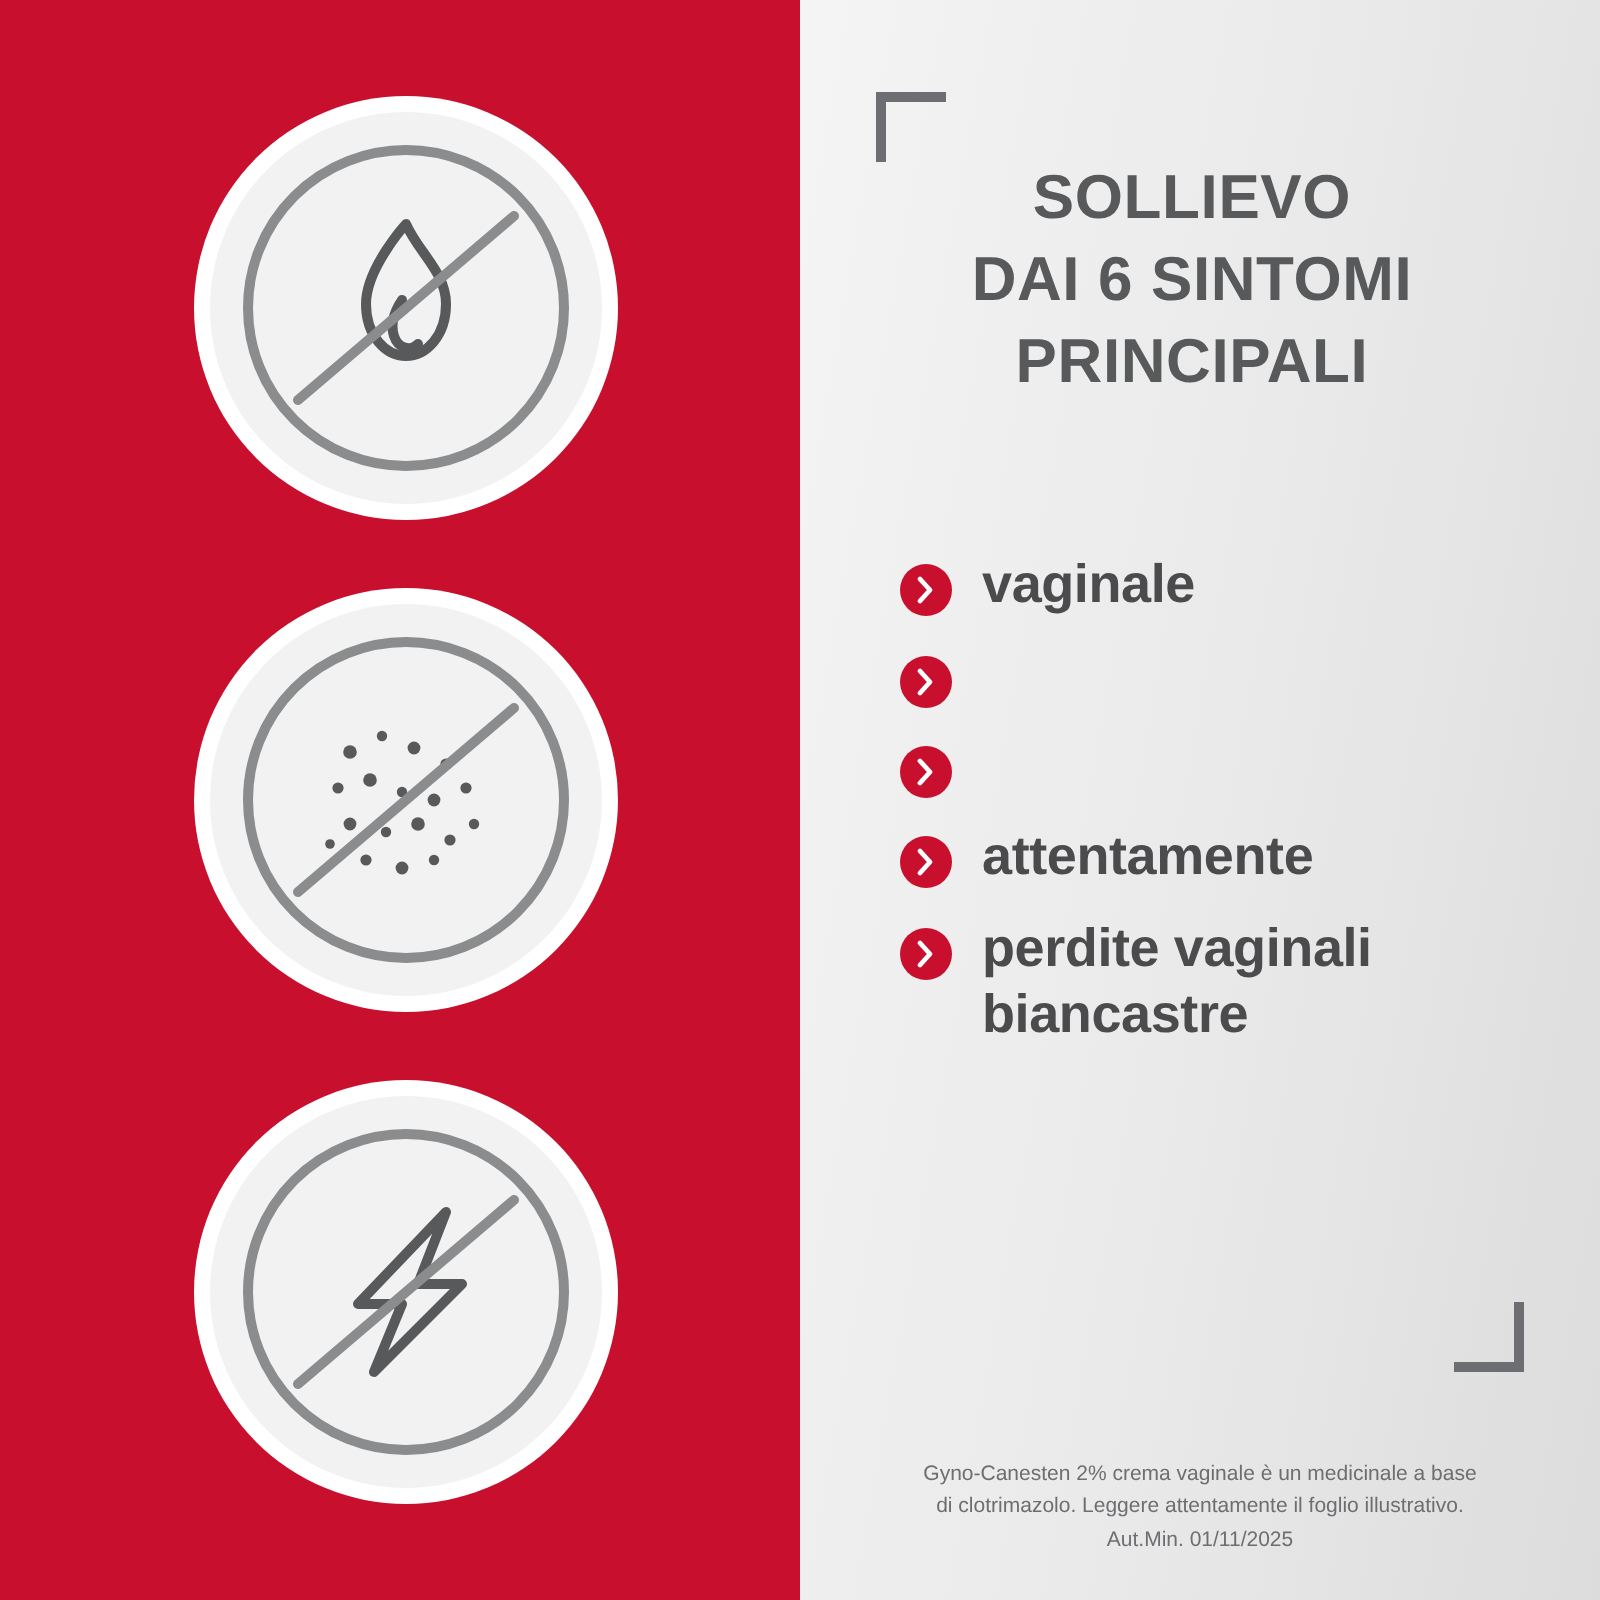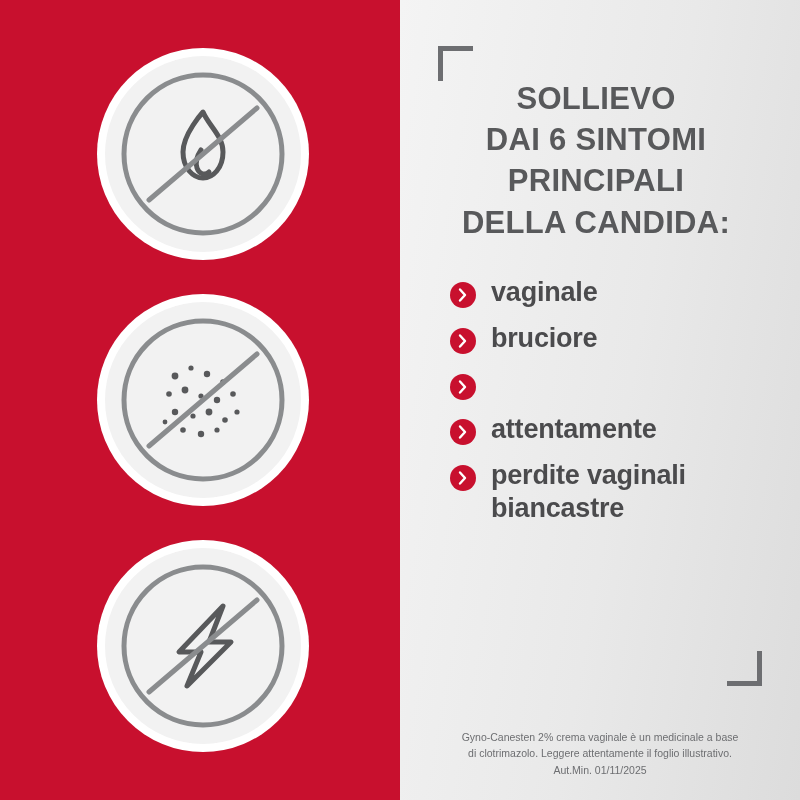--- a/index.html
+++ b/index.html
@@ -202,41 +202,39 @@
 
   <div class="right-panel">
 
     <div class="corner tl"></div>
     <div class="corner br"></div>
 
     <div class="headline">
       <span class="line">SOLLIEVO</span>
       <span class="line">DAI 6 SINTOMI</span>
       <span class="line">PRINCIPALI</span>
-      <span class="line">DELLA CANDIDA:</span>
     </div>
 
     <div class="symptoms">
 
       <div class="symptom">
         <span class="bullet">
           <svg viewBox="0 0 26 26" xmlns="http://www.w3.org/2000/svg">
             <path d="M10 7.5 L15 13 L10 18.5" fill="none" stroke="#ffffff" stroke-width="2.4" stroke-linecap="round" stroke-linejoin="round"></path>
           </svg>
         </span>
         <span class="symptom-label">vaginale</span>
       </div>
 
       <div class="symptom">
         <span class="bullet">
           <svg viewBox="0 0 26 26" xmlns="http://www.w3.org/2000/svg">
             <path d="M10 7.5 L15 13 L10 18.5" fill="none" stroke="#ffffff" stroke-width="2.4" stroke-linecap="round" stroke-linejoin="round"></path>
           </svg>
         </span>
-        <span class="symptom-label">bruciore</span>
       </div>
 
       <div class="symptom">
         <span class="bullet">
           <svg viewBox="0 0 26 26" xmlns="http://www.w3.org/2000/svg">
             <path d="M10 7.5 L15 13 L10 18.5" fill="none" stroke="#ffffff" stroke-width="2.4" stroke-linecap="round" stroke-linejoin="round"></path>
           </svg>
         </span>
       </div>
 

